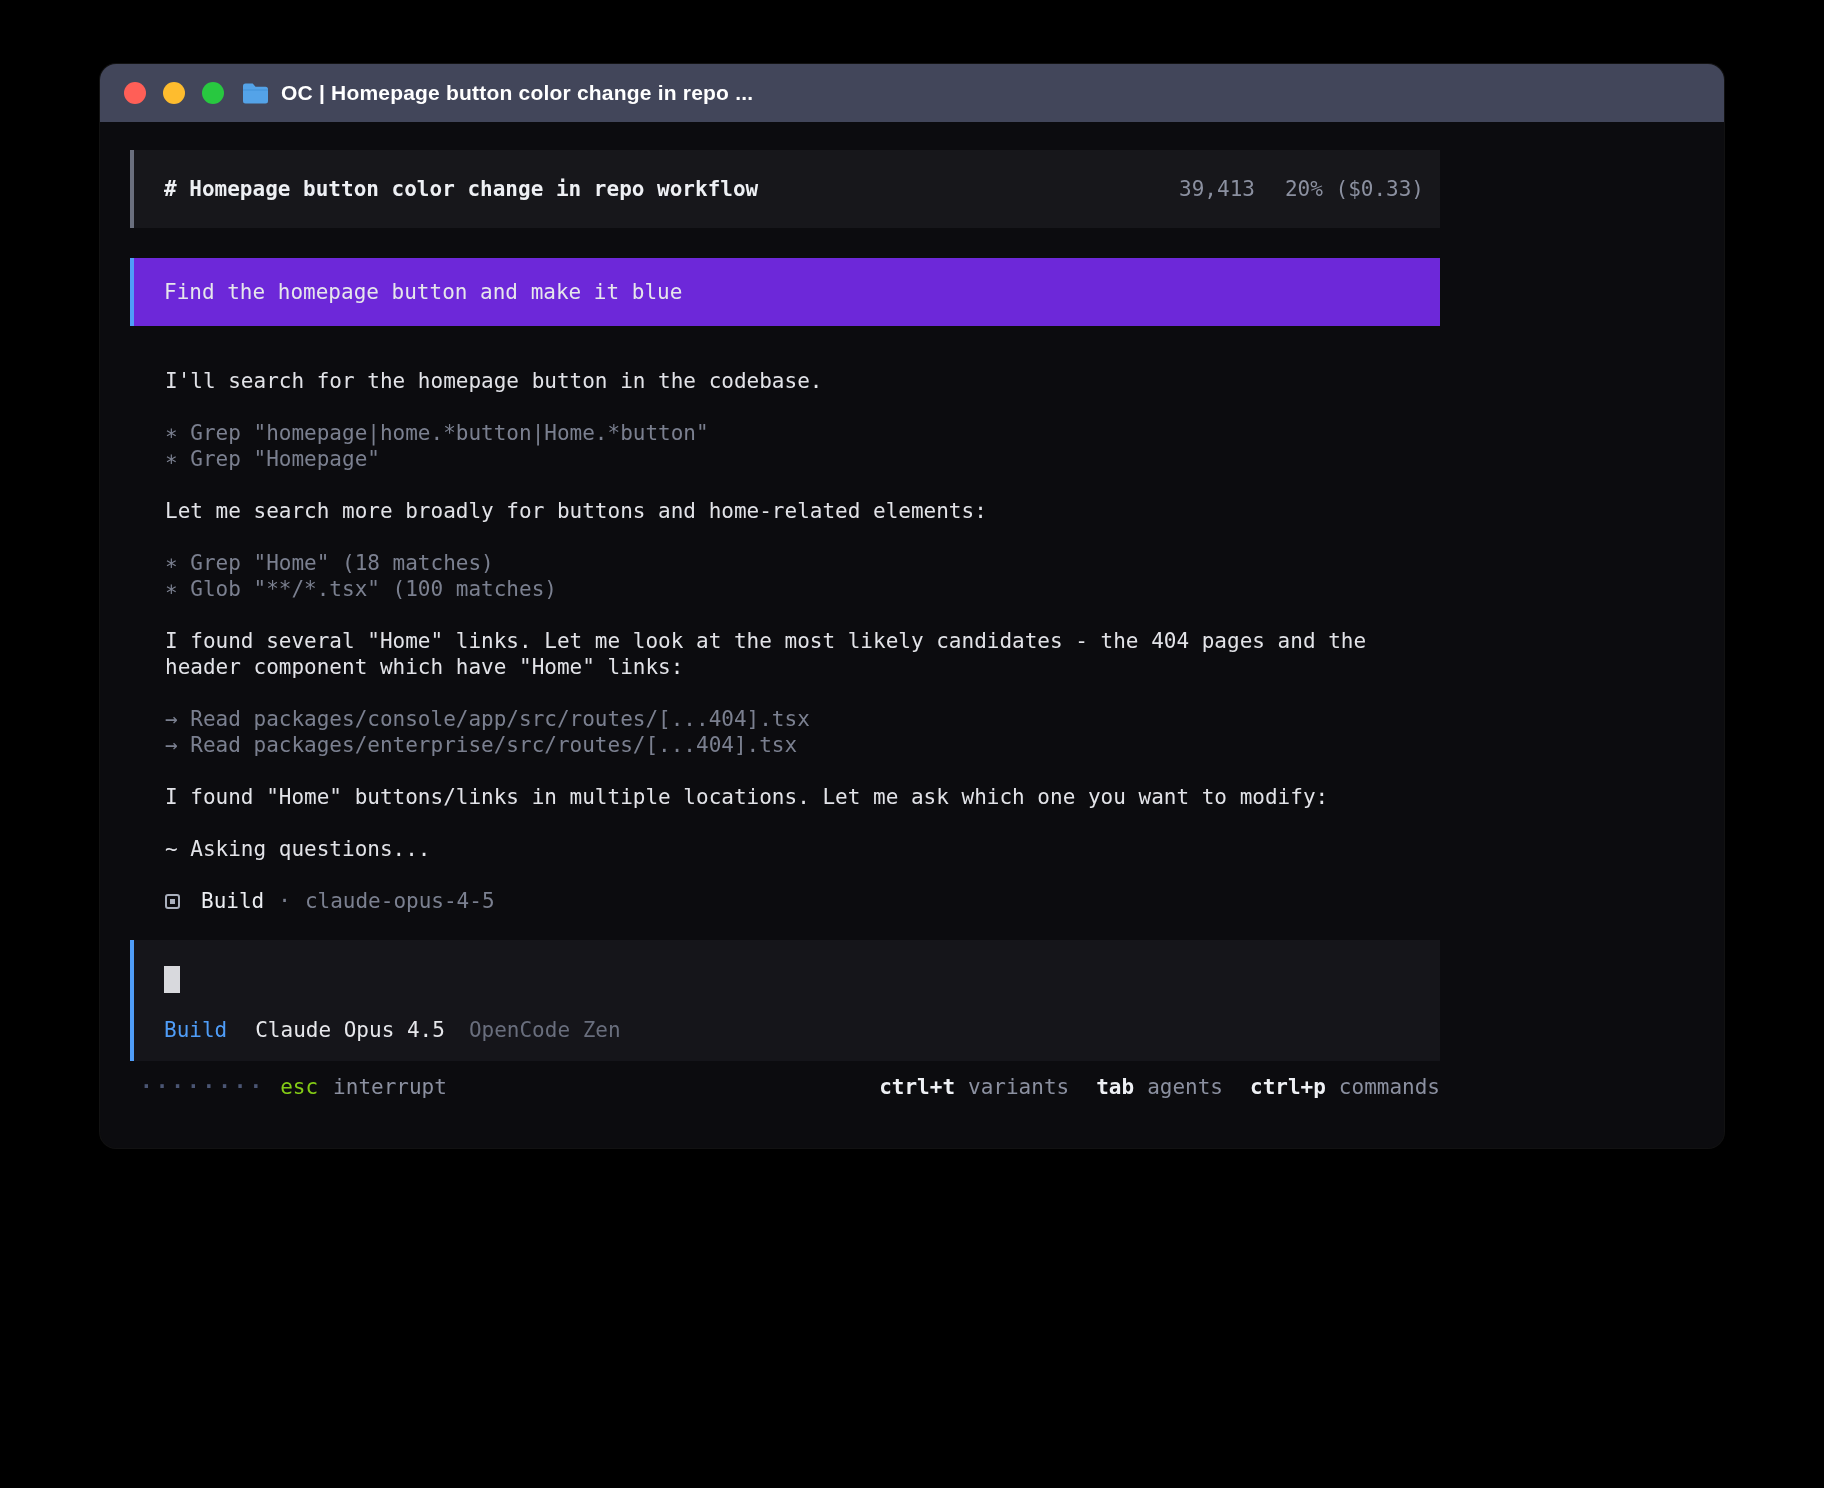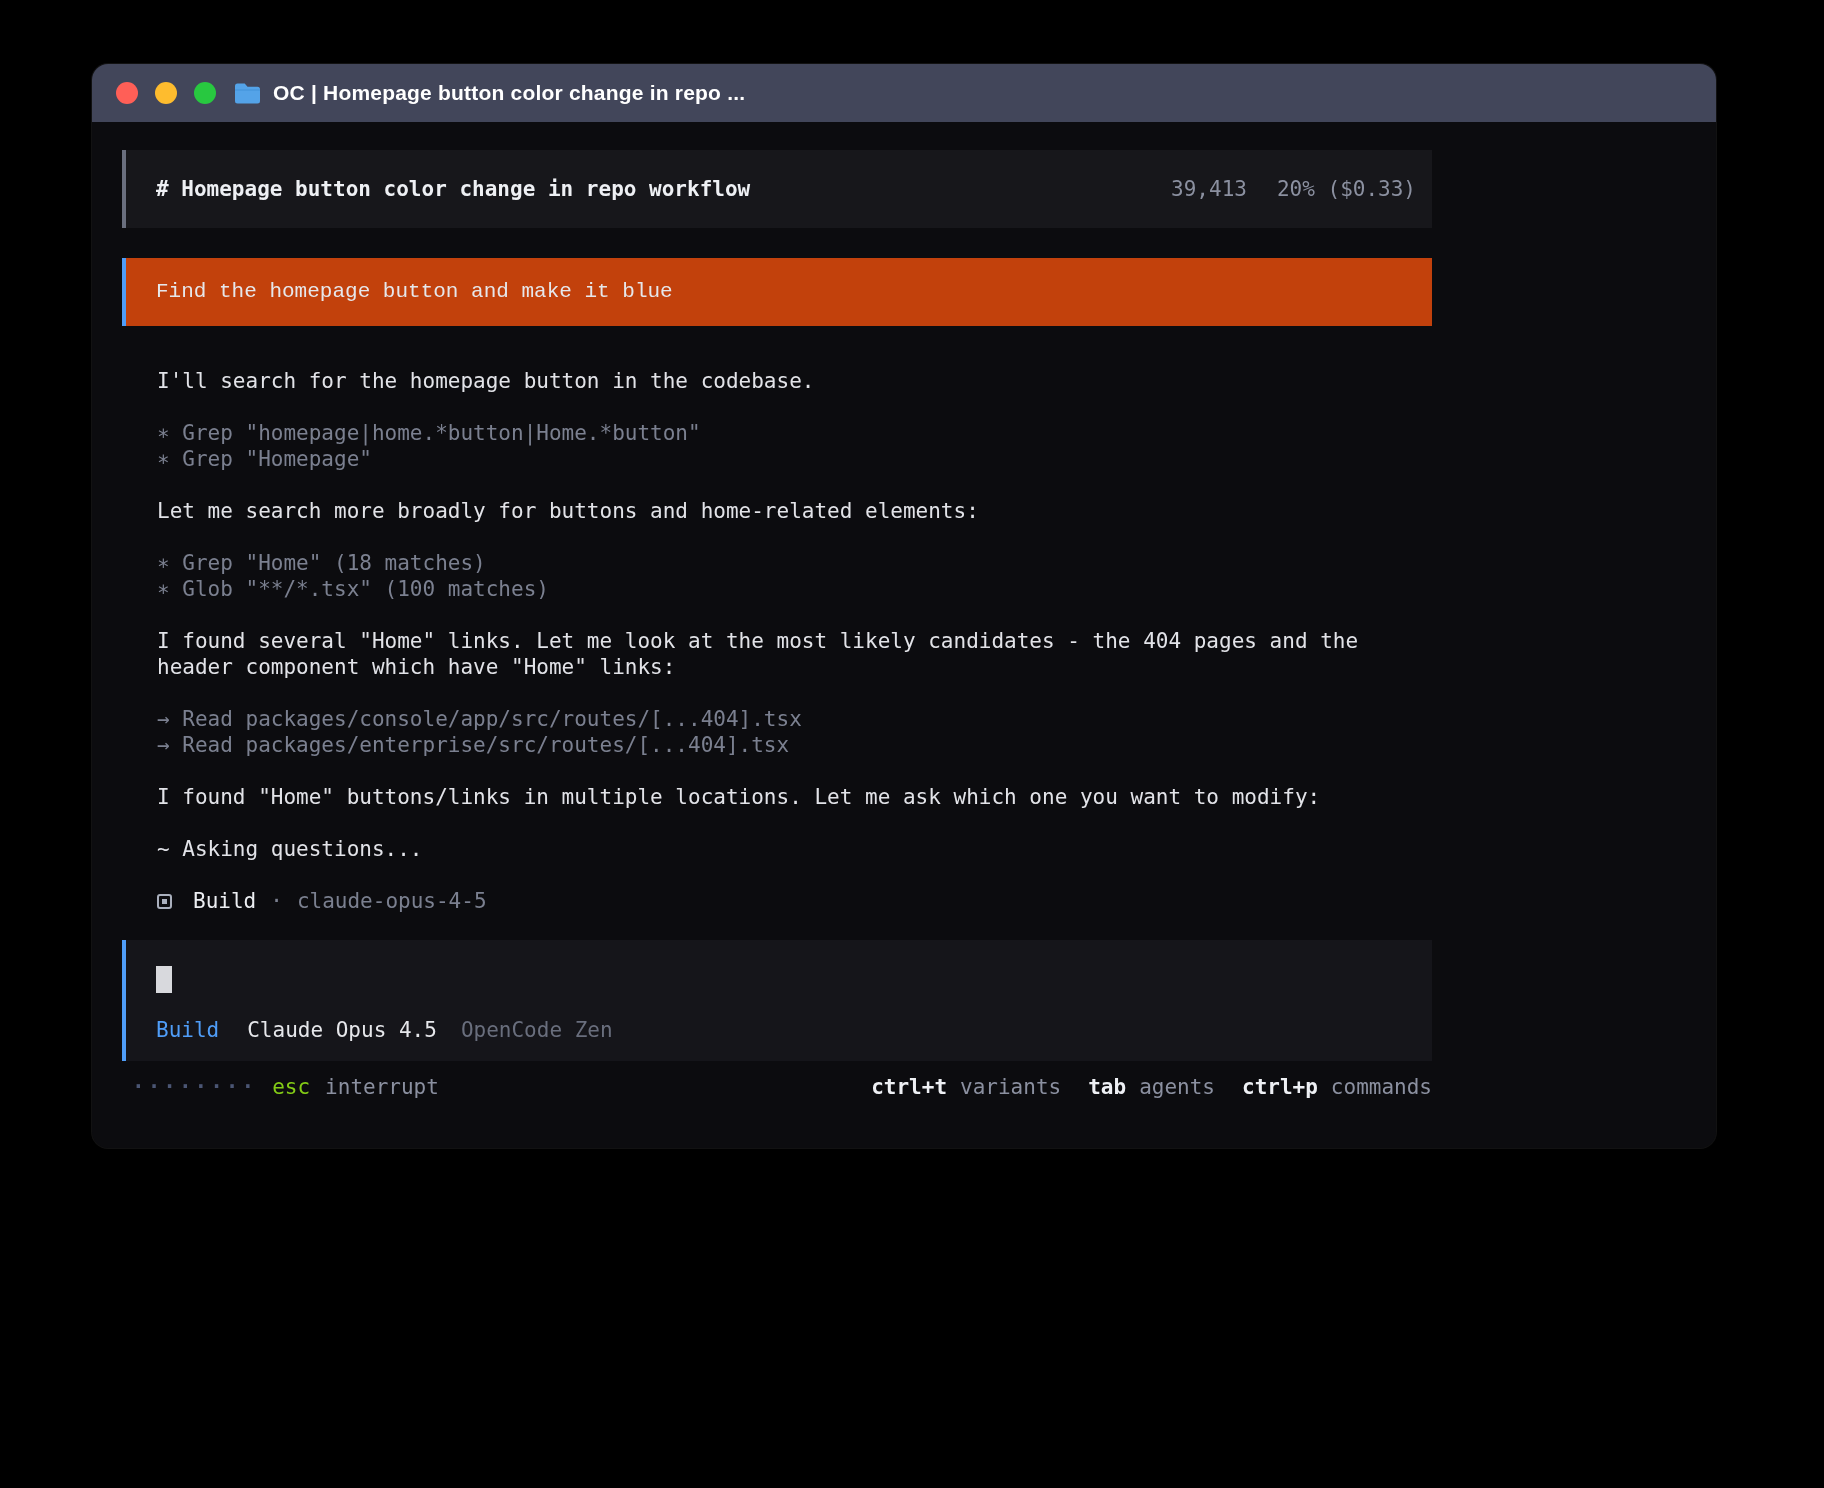--- a/index.html
+++ b/index.html
@@ -1,20 +1,20 @@
 <!DOCTYPE html>
 <html><head>
 <meta charset="utf-8">
 <style>
   * { margin: 0; padding: 0; box-sizing: border-box; }
   html, body { width: 1824px; height: 1488px; background: #000; overflow: hidden; }
   body { position: relative; font-family: "DejaVu Sans Mono", "Liberation Mono", monospace; }
 
   .window {
-    position: absolute; left: 92px; top: 64px; width: 1624px; height: 1084px;
+    position: absolute; left: 100px; top: 64px; width: 1624px; height: 1084px;
     background: #0c0c0f; border-radius: 16px; overflow: hidden;
     box-shadow: 0 0 0 1px rgba(255,255,255,0.07), 0 20px 60px rgba(0,0,0,0.6);
   }
 
   
   .titlebar { height: 58px; background: #42465a; display: flex; align-items: center; padding: 0 24px; }
   .traffic { display: flex; gap: 17px; align-items: center; }
   .tl { width: 22px; height: 22px; border-radius: 50%; display: inline-block; }
   .tl.close { background: #ff5f57; }
   .tl.min   { background: #febc2e; }
@@ -29,22 +29,22 @@
 
   .header-block {
     background: #17171b; border-left: 4px solid #6a6f7e;
     padding: 26px 16px 26px 30px;
     display: flex; justify-content: space-between; 
   }
   .hb-title { font-weight: bold; color: #eef0f4; }
   .hb-right { color: #8b90a0; display: flex; gap: 30px; }
 
   .user-block {
-    background: #c2410c; border-left: 4px solid #4f9df8;
-    padding: 21px 30px; margin-top: 30px; color: #e6e7eb; font-family: Liberation Mono, monospace;
+    background: #6d28d9; border-left: 4px solid #4f9df8;
+    padding: 21px 30px; margin-top: 30px; color: #e6e7eb;
   }
 
   .conv { margin-top: 42px; padding-left: 35px; }
   .conv > div { margin-bottom: 26px; }
   .conv-text { color: #e2e3e8; white-space: pre-wrap; }
   .tool-line { color: #7b8090; white-space: pre; }
   .conv-agent { display: flex; align-items: center; }
   .agent-icon { width: 15px; height: 15px; border: 2px solid #aab0bd; border-radius: 3px;
                 position: relative; margin-right: 21px; flex: none; }
   .agent-icon::after { content: ""; position: absolute; left: 3px; top: 3px; width: 5px; height: 5px; background: #aab0bd; }

